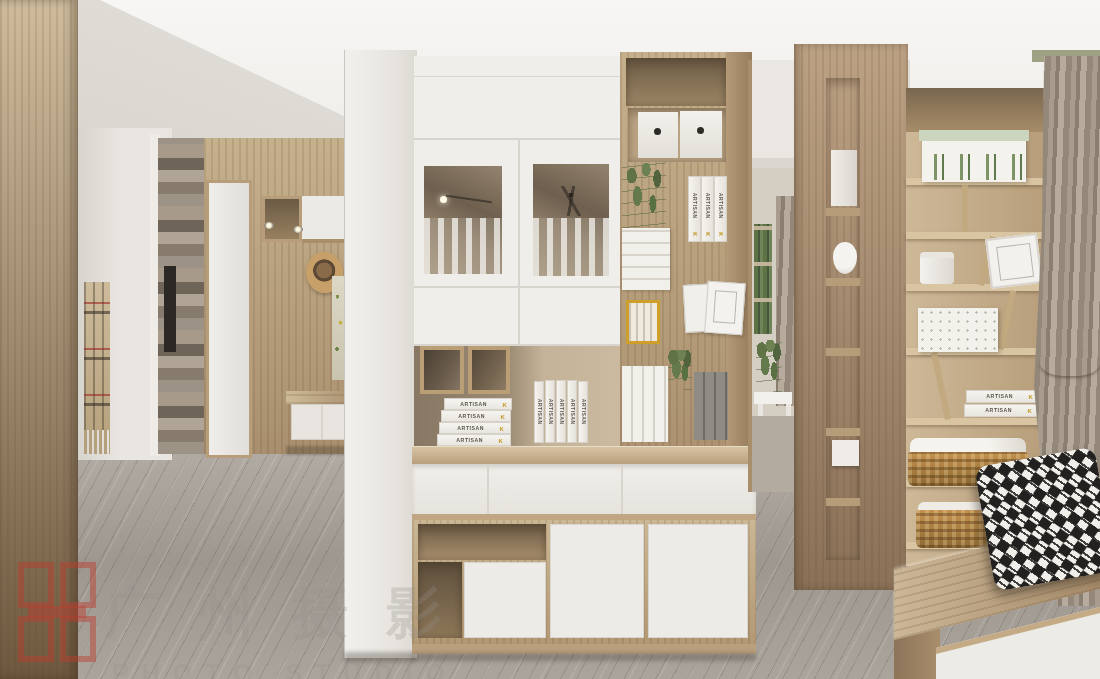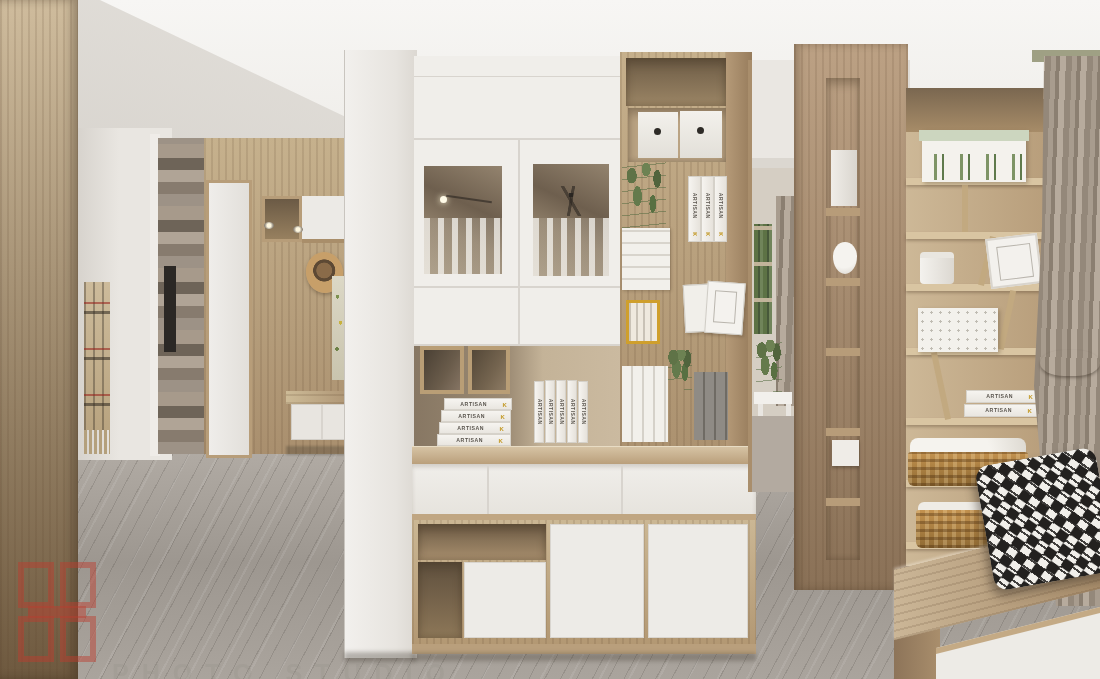--- a/index.html
+++ b/index.html
@@ -306,15 +306,16 @@
   <div class="abs houndstooth" style="left:984px;top:456px;width:122px;height:126px;border-radius:14px;transform:rotate(-10deg);
               box-shadow:-4px 6px 10px rgba(50,42,34,.45);"></div>
 
   <div class="abs" style="left:18px;top:562px;width:78px;height:100px;opacity:.85;">
     <div class="logo-cell" style="left:0;top:0;width:36px;height:46px;"></div>
     <div class="logo-cell" style="left:42px;top:0;width:36px;height:46px;"></div>
     <div class="logo-cell" style="left:0;top:54px;width:36px;height:46px;"></div>
     <div class="logo-cell" style="left:42px;top:54px;width:36px;height:46px;"></div>
     <div class="abs" style="left:10px;top:44px;width:58px;height:12px;background:rgba(190,60,45,.55);"></div>
   </div>
+  <div class="abs wm-cn" style="left:104px;top:576px;">广州摄影</div>
   <div class="abs wm-en" style="left:112px;top:659px;">PHOTO STUDIO</div>
 
 </div>
 
 </body></html>

